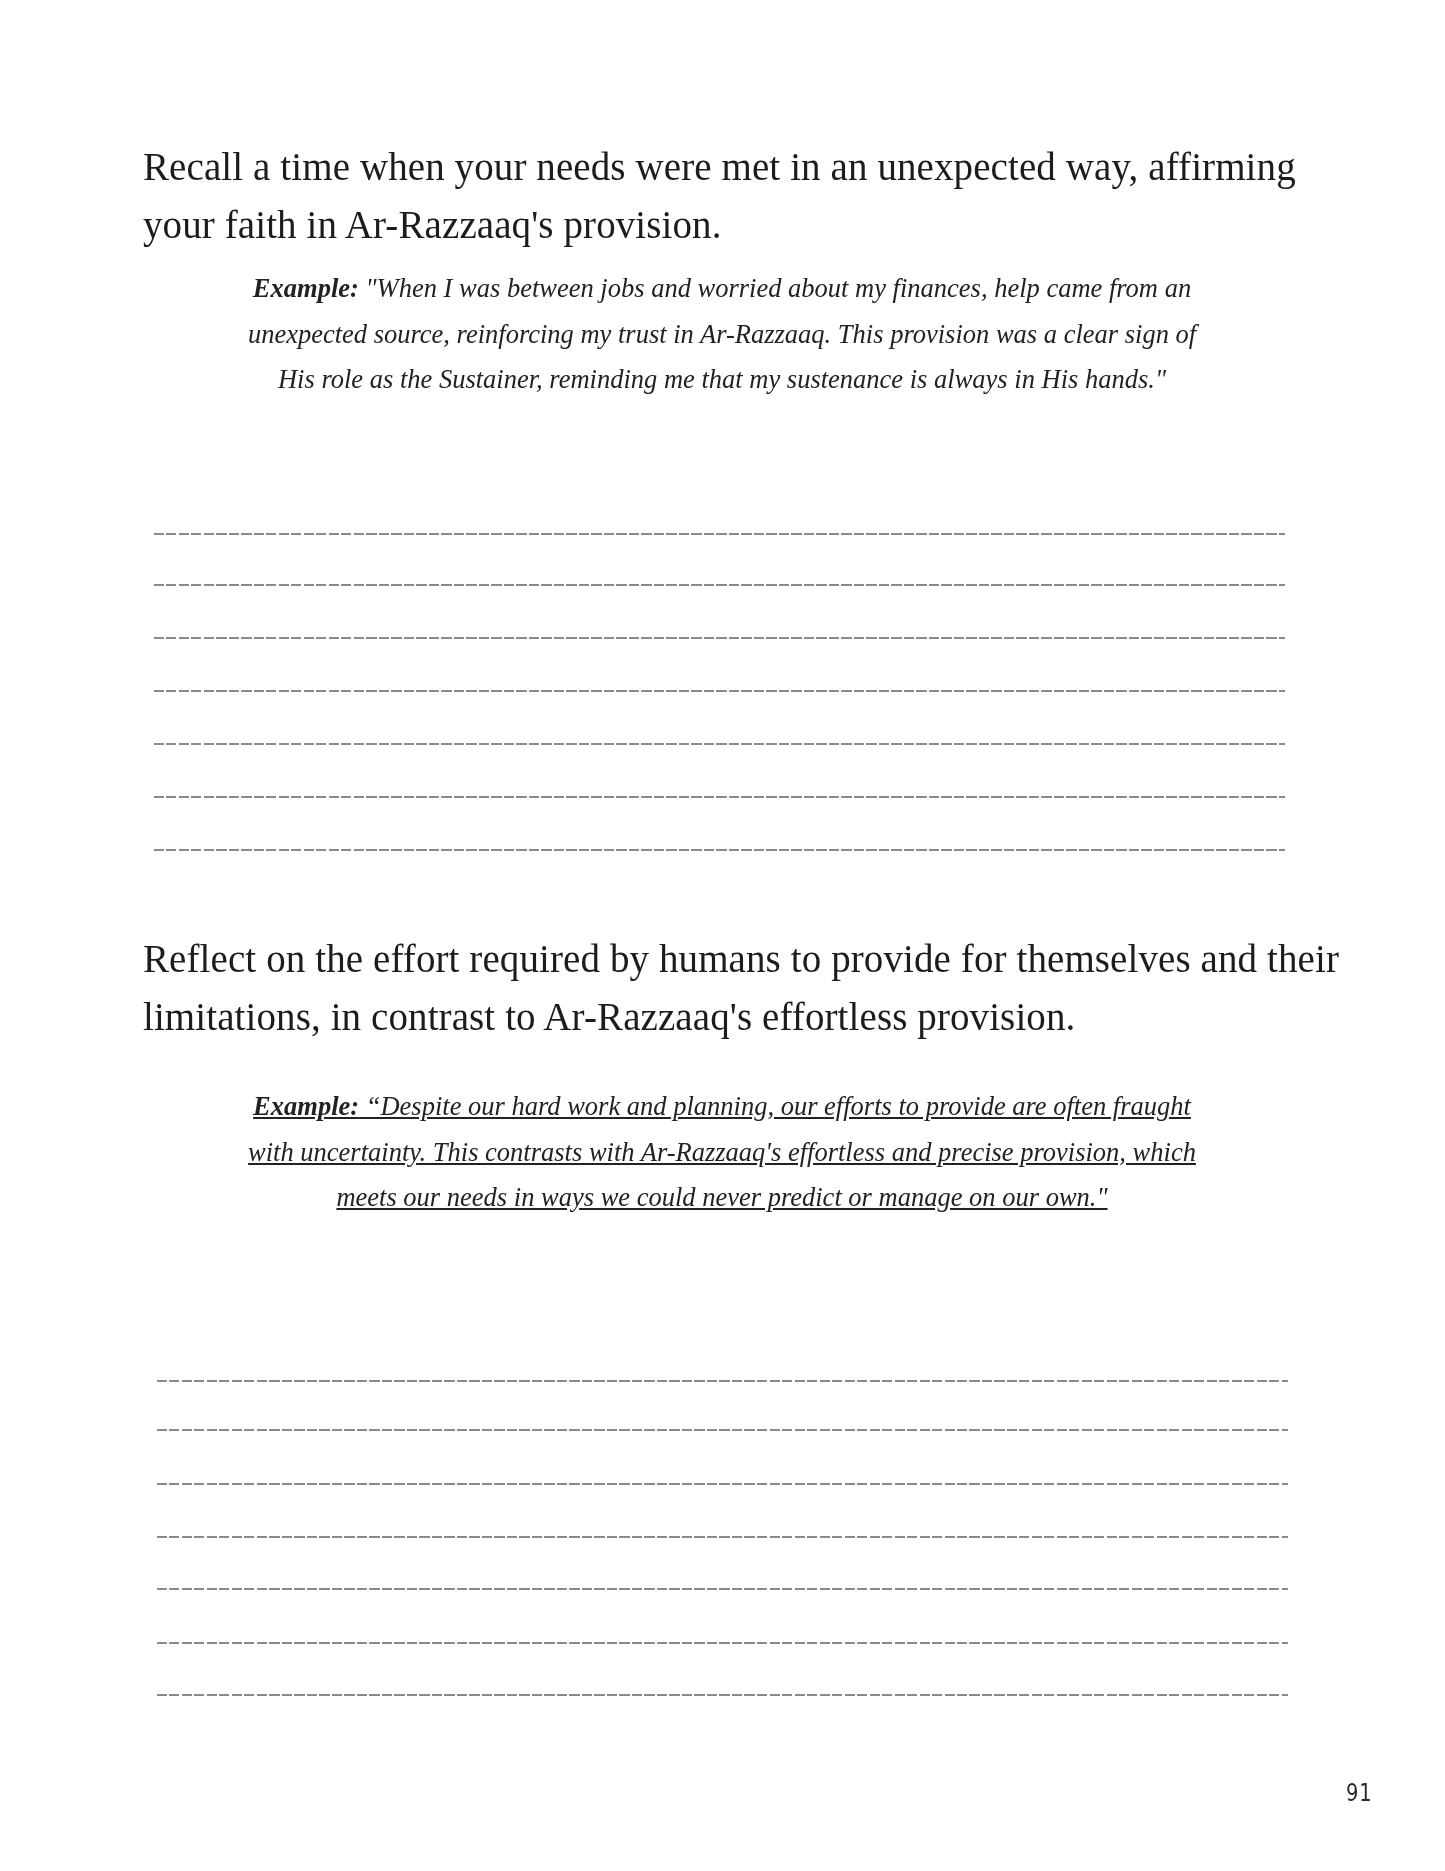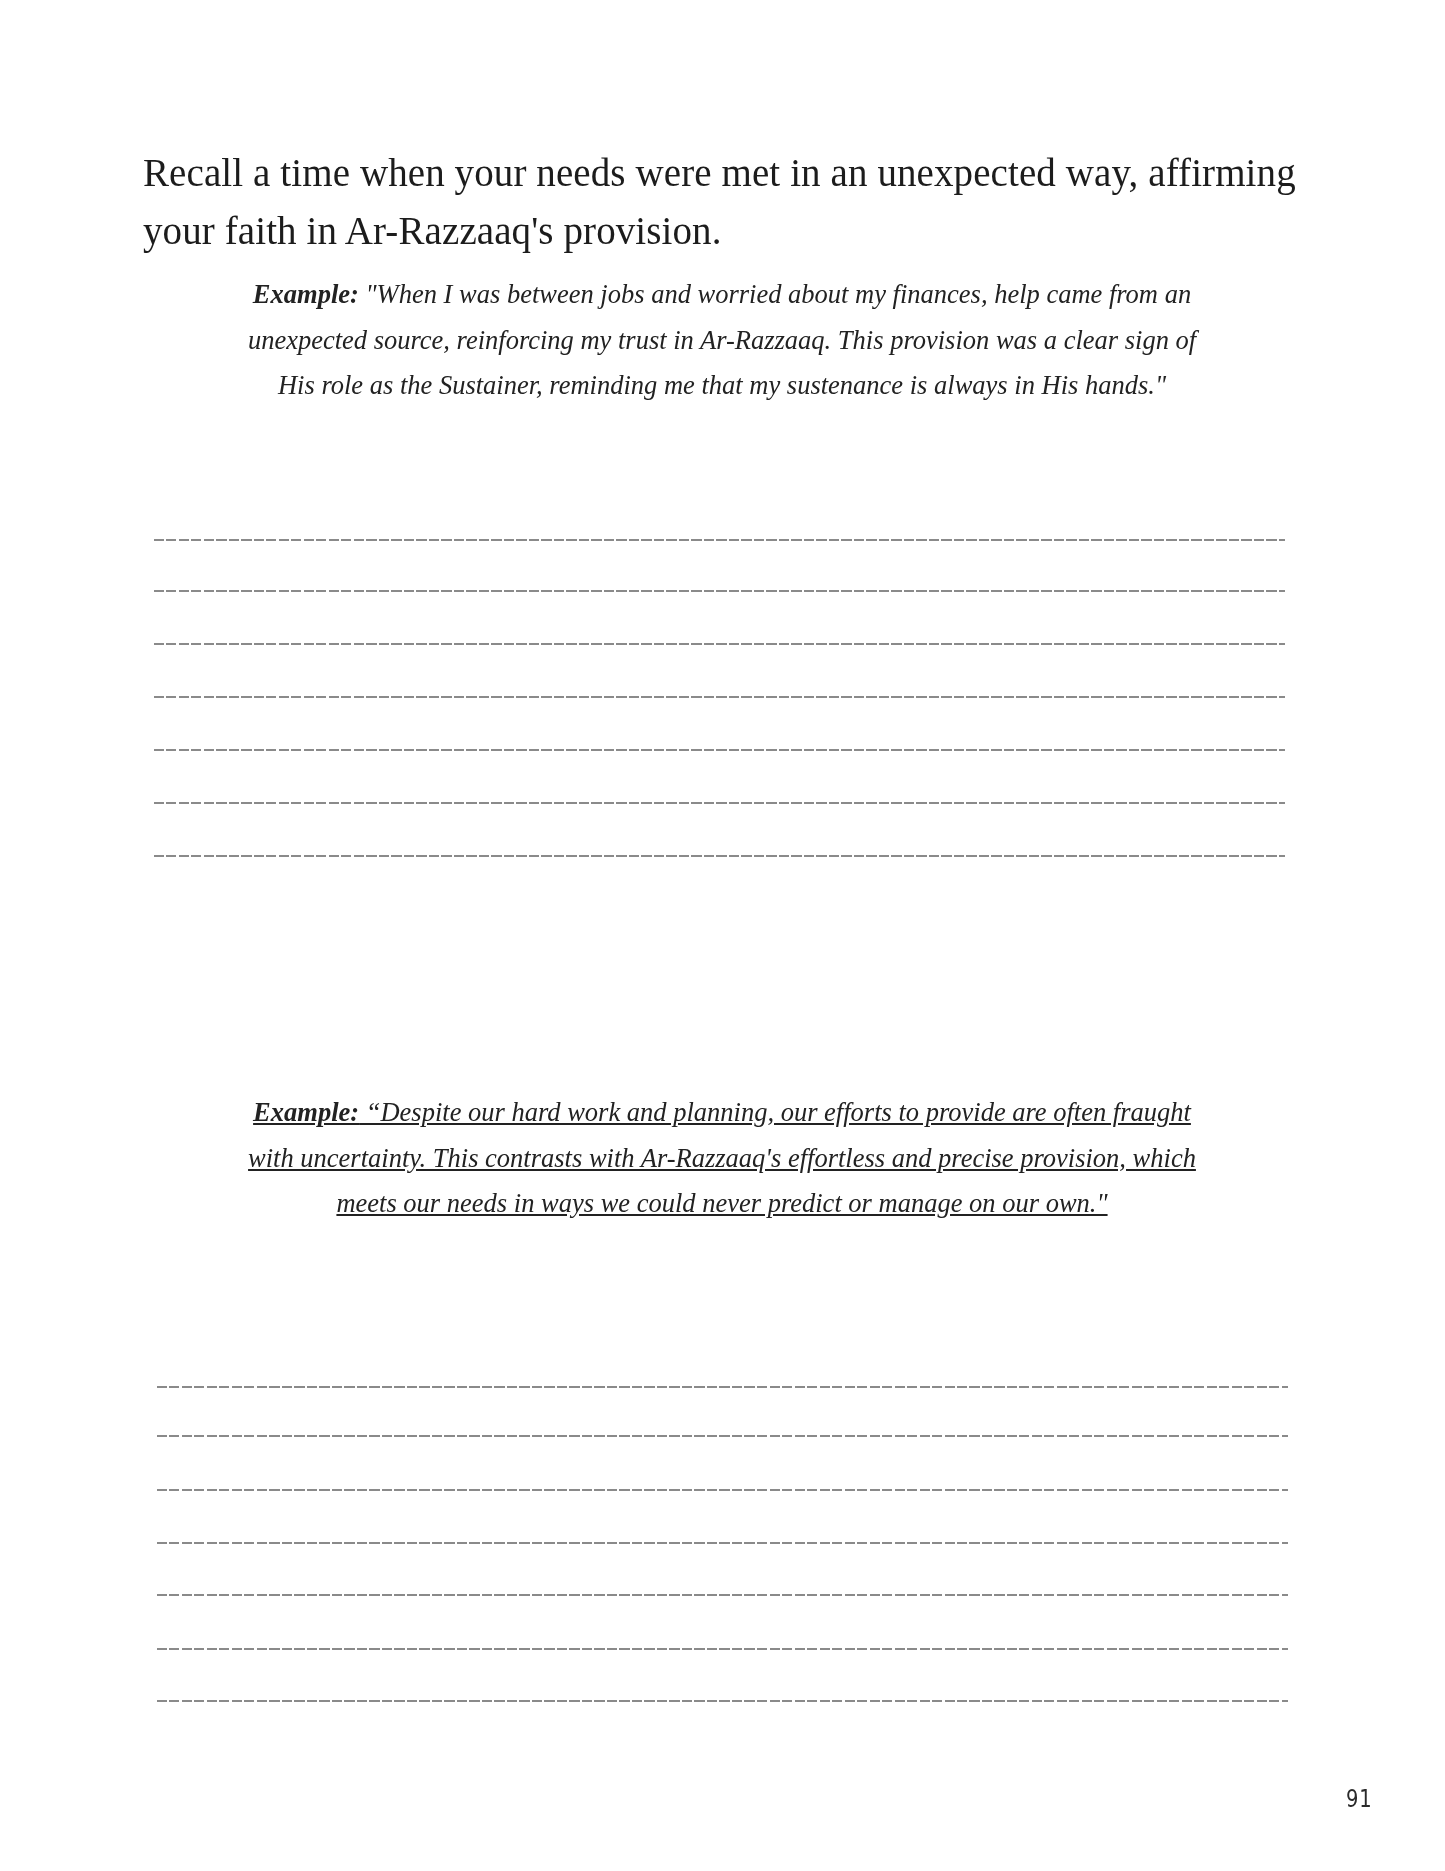--- a/index.html
+++ b/index.html
@@ -1,17 +1,17 @@
 <!DOCTYPE html>
 <html><head>
   <meta charset="utf-8">
   <style>
     html, body { margin: 0; padding: 0; background: #ffffff; }
     body { width: 1445px; height: 1871px; position: relative; overflow: hidden; }
-    .page { position: absolute; left: 0; top: 0; width: 1445px; height: 1682px; background: #ffffff; margin-top: 6px; }
+    .page { position: absolute; left: 0; top: 0; width: 1445px; height: 1682px; background: #ffffff; }
     .prompt {
       position: absolute; left: 143px; width: 1215px;
       font-family: "Liberation Serif", "DejaVu Serif", serif;
       font-size: 39px; line-height: 58px; color: #1c1c1c;
       margin: 0; font-weight: normal; letter-spacing: 0.1px;
     }
     .example {
       position: absolute; left: 232px; width: 980px;
       font-family: "Liberation Serif", "DejaVu Serif", serif;
       font-style: italic; font-size: 26.5px; line-height: 45.5px;
@@ -42,20 +42,21 @@
   <div class="lines" style="left:154px; top:533px; height:320px;">
     <div class="write-line" style="top:0px;"></div>
     <div class="write-line" style="top:51px;"></div>
     <div class="write-line" style="top:104px;"></div>
     <div class="write-line" style="top:157px;"></div>
     <div class="write-line" style="top:210px;"></div>
     <div class="write-line" style="top:263px;"></div>
     <div class="write-line" style="top:316px;"></div>
   </div>
 
+  <h2 class="prompt" style="top:930px;">Reflect on the effort required by humans to provide for themselves and their limitations, in contrast to Ar-Razzaaq's effortless provision.</h2>
   <p class="example" style="top:1084px;text-decoration:underline;"><span class="label">Example:</span><span> “Despite our hard work and planning, our efforts to provide are often fraught with uncertainty. This contrasts with Ar-Razzaaq's effortless and precise provision, which meets our needs in ways we could never predict or manage on our own."</span></p>
 
   <div class="lines" style="left:157px; top:1380px; height:320px;">
     <div class="write-line" style="top:0px;"></div>
     <div class="write-line" style="top:49px;"></div>
     <div class="write-line" style="top:103px;"></div>
     <div class="write-line" style="top:156px;"></div>
     <div class="write-line" style="top:208px;"></div>
     <div class="write-line" style="top:262px;"></div>
     <div class="write-line" style="top:314px;"></div>

